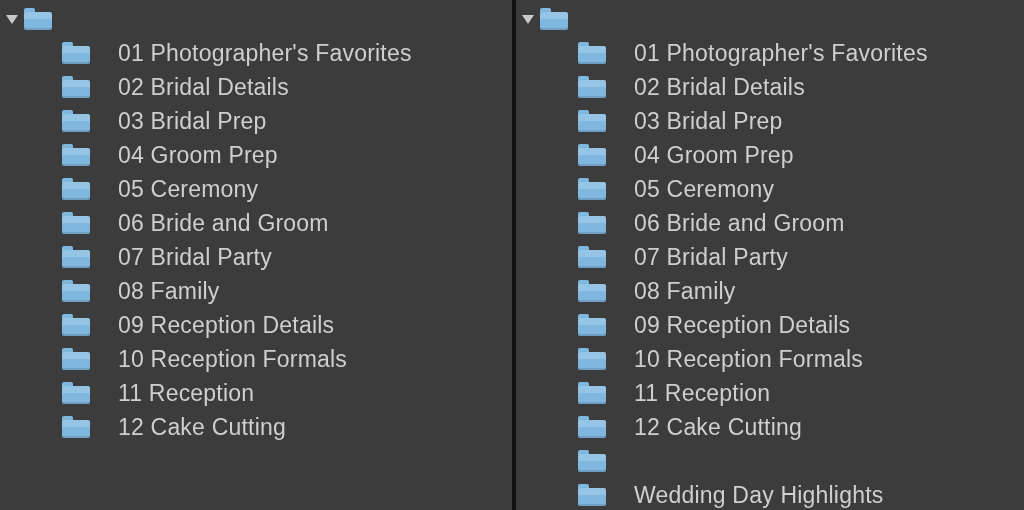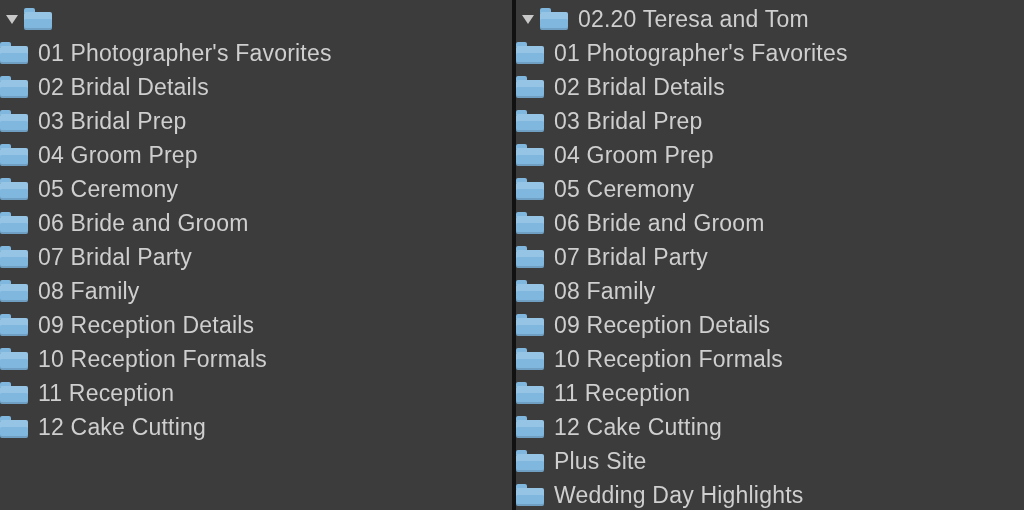--- a/index.html
+++ b/index.html
@@ -33,20 +33,22 @@
     align-items: center;
     height: 34px;
     line-height: 34px;
     white-space: nowrap;
     cursor: default;
   }
   .row.header {
     padding-left: 6px;
   }
   .row.child {
+    padding-left: 62px;
+    gap: 18px;
   }
   .disclosure {
     width: 0;
     height: 0;
     border-left: 6px solid transparent;
     border-right: 6px solid transparent;
     border-top: 9px solid #c8c8c8;
     margin-right: 6px;
     flex: 0 0 auto;
   }
@@ -188,21 +190,20 @@
 
   <div class="panel right">
     <div class="tree">
 
       <div class="row header">
         <span class="disclosure"></span>
         <span class="folder">
           <span class="tab"></span>
             <span class="body"></span>
         </span>
-        <span class="label">02.20 Teresa and Tom</span>
       </div>
 
       <div class="row child">
           <span class="folder">
             <span class="tab"></span>
             <span class="body"></span>
           </span>
           <span class="label">01 Photographer's Favorites</span>
         </div>
       <div class="row child">
@@ -280,21 +281,20 @@
             <span class="tab"></span>
             <span class="body"></span>
           </span>
           <span class="label">12 Cake Cutting</span>
         </div>
       <div class="row child">
           <span class="folder">
             <span class="tab"></span>
             <span class="body"></span>
           </span>
-          <span class="label">Plus Site</span>
         </div>
       <div class="row child">
           <span class="folder">
             <span class="tab"></span>
             <span class="body"></span>
           </span>
           <span class="label">Wedding Day Highlights</span>
         </div>
 
     </div>

